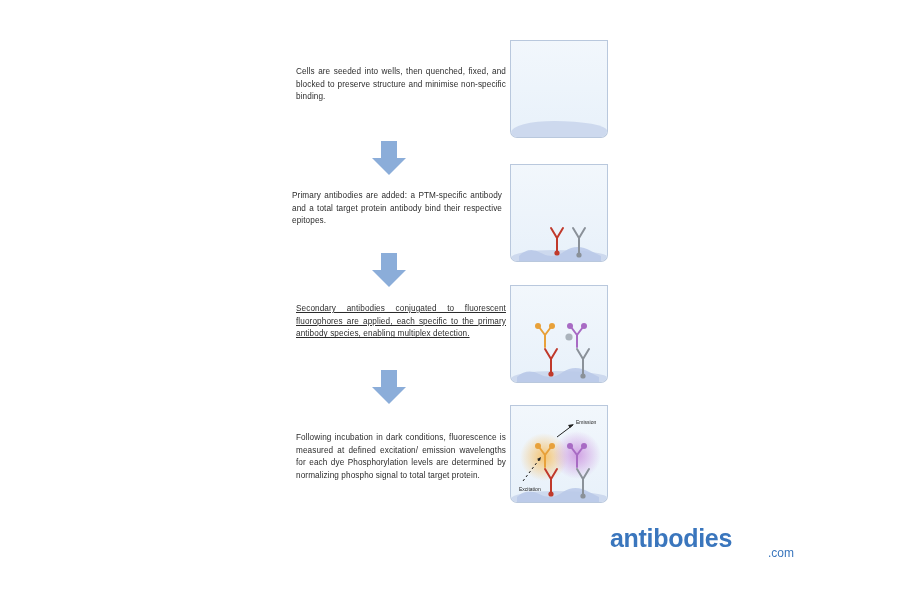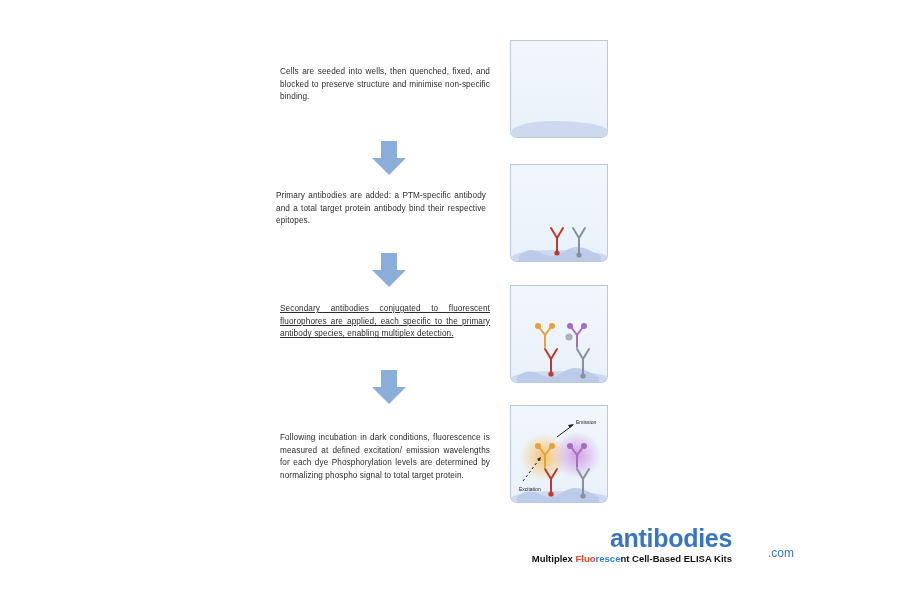--- a/index.html
+++ b/index.html
@@ -30,20 +30,21 @@
     display: flex;
     align-items: center;
   }
   .step-text {
     width: 210px;
     font-size: 8.2px;
     line-height: 1.55;
     text-align: justify;
     color: #2c2c2c;
     letter-spacing: 0.1px;
+    margin-left: 16px;
   }
 
   .step1 { left: 280px; top: 66px; }
   .step2 { left: 276px; top: 190px; }
   .step3 { left: 280px; top: 303px; text-decoration: underline; }
   .step4 { left: 280px; top: 432px; }
 
   
   .arrow {
     position: absolute;
@@ -315,18 +316,15 @@
       <text x="65" y="19" font-family="Liberation Sans, sans-serif" font-size="5" fill="#222">Emission</text>
       <text x="8" y="86" font-family="Liberation Sans, sans-serif" font-size="5" fill="#222">Excitation</text>
     </svg>
   </div>
 
   <div class="footer">
     <div class="logo">
       <span class="logo-word">antibodies</span>
       <span class="logo-dotcom">.com</span>
     </div>
-    <div class="footer-tagline">
-      <span class="tg-a">Multiplex </span><span class="tg-b">Fluo</span><span class="tg-c">resce</span><span class="tg-a">nt </span><span class="tg-a">Cell-Based ELISA Kits</span>
-    </div>
   </div>
 
 </div>
 
 </body></html>

